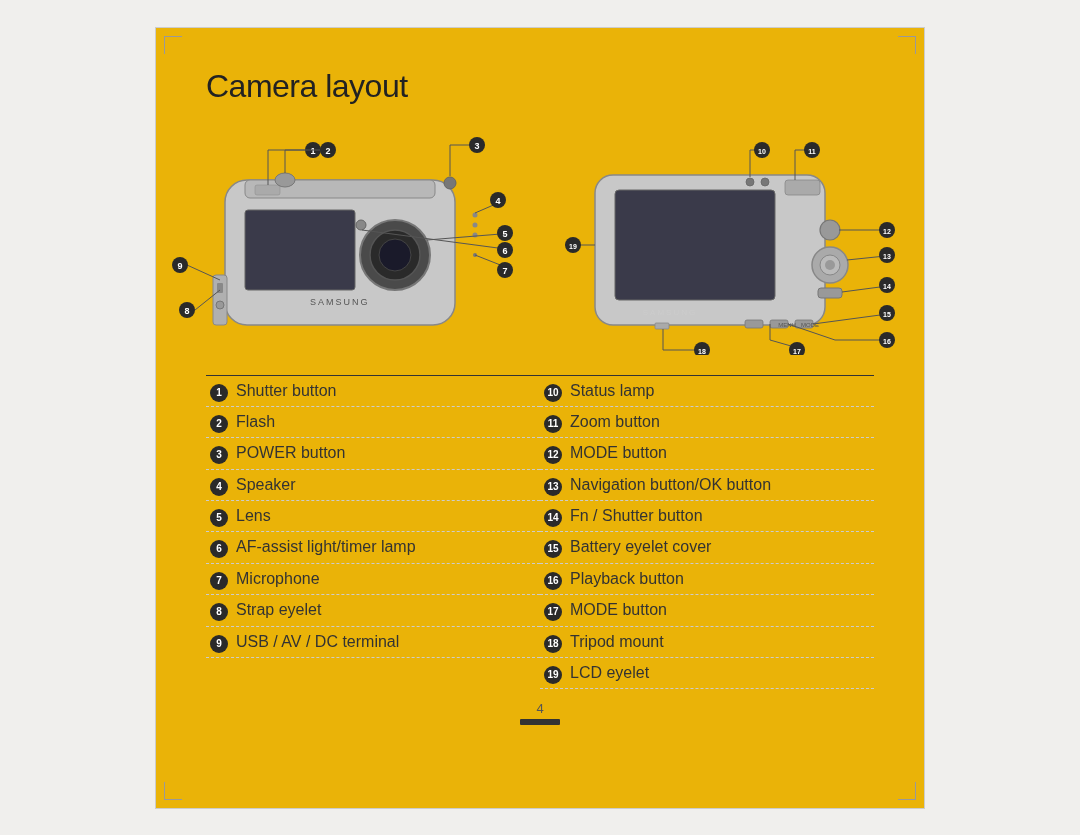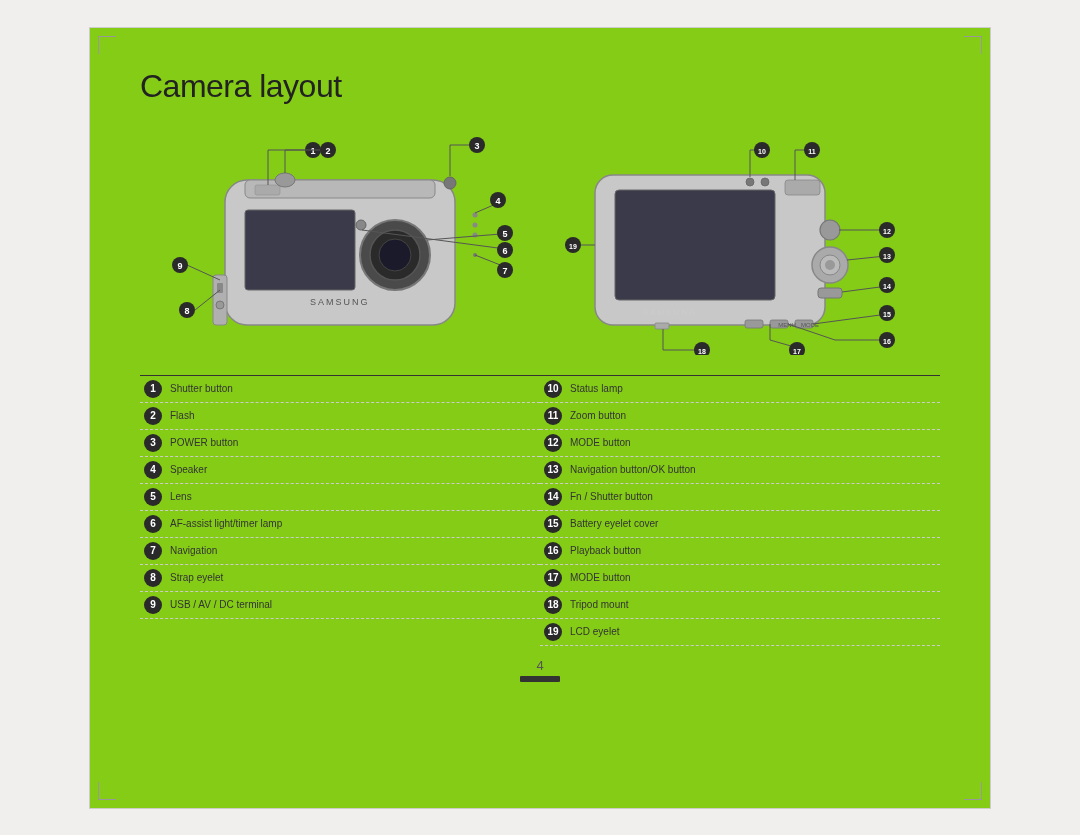--- a/index.html
+++ b/index.html
@@ -8,22 +8,22 @@
       background: #f0efed;
       font-family: 'Arial', sans-serif;
       width: 1080px;
       height: 835px;
       display: flex;
       align-items: center;
       justify-content: center;
     }
 
     .page {
-      background: #84cc16;
-      width: 900px;
+      background: #eab308;
+      width: 768px;
       height: 780px;
       padding: 40px 50px 30px 50px;
       position: relative;
       box-shadow: 0 0 0 1px #ccc;
     }
 
     
     .corner {
       position: absolute;
       width: 18px;
@@ -98,21 +98,21 @@
       font-weight: bold;
       color: white;
       flex-shrink: 0;
       margin-right: 8px;
     }
 
     .num-dark { background: #2a2a2a; }
 
     .label-text {
       color: #333;
-      font-size: 10px;
+      font-size: 16px;
     }
 
     .page-number {
       text-align: center;
       font-size: 13px;
       color: #555;
       margin-top: 12px;
     }
 
     .page-bar {
@@ -315,21 +315,21 @@
         <div class="label-row">
     <span class="label-num num-dark">5</span>
     <span class="label-text">Lens</span>
   </div>
         <div class="label-row">
     <span class="label-num num-dark">6</span>
     <span class="label-text">AF-assist light/timer lamp</span>
   </div>
         <div class="label-row">
     <span class="label-num num-dark">7</span>
-    <span class="label-text">Navigation</span>
+    <span class="label-text">Microphone</span>
   </div>
         <div class="label-row">
     <span class="label-num num-dark">8</span>
     <span class="label-text">Strap eyelet</span>
   </div>
         <div class="label-row">
     <span class="label-num num-dark">9</span>
     <span class="label-text">USB / AV / DC terminal</span>
   </div>
       </div>

